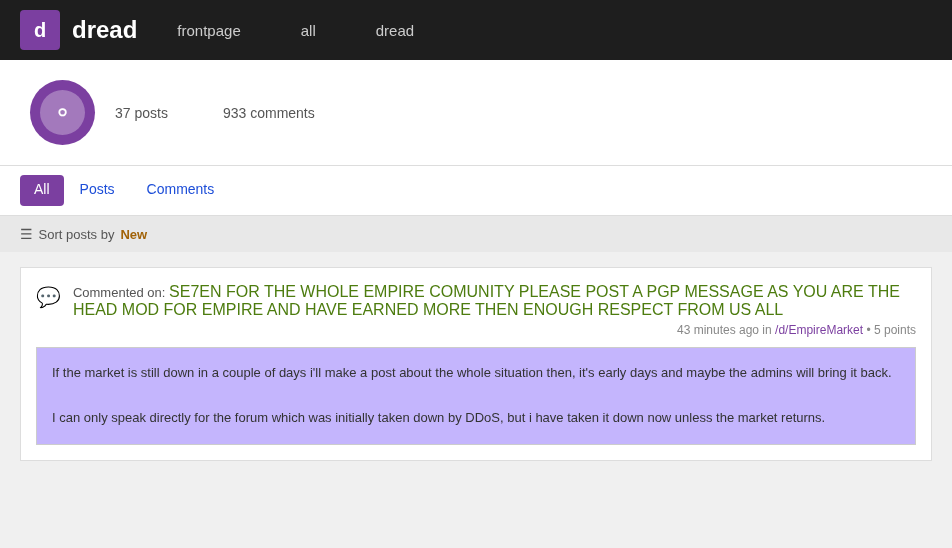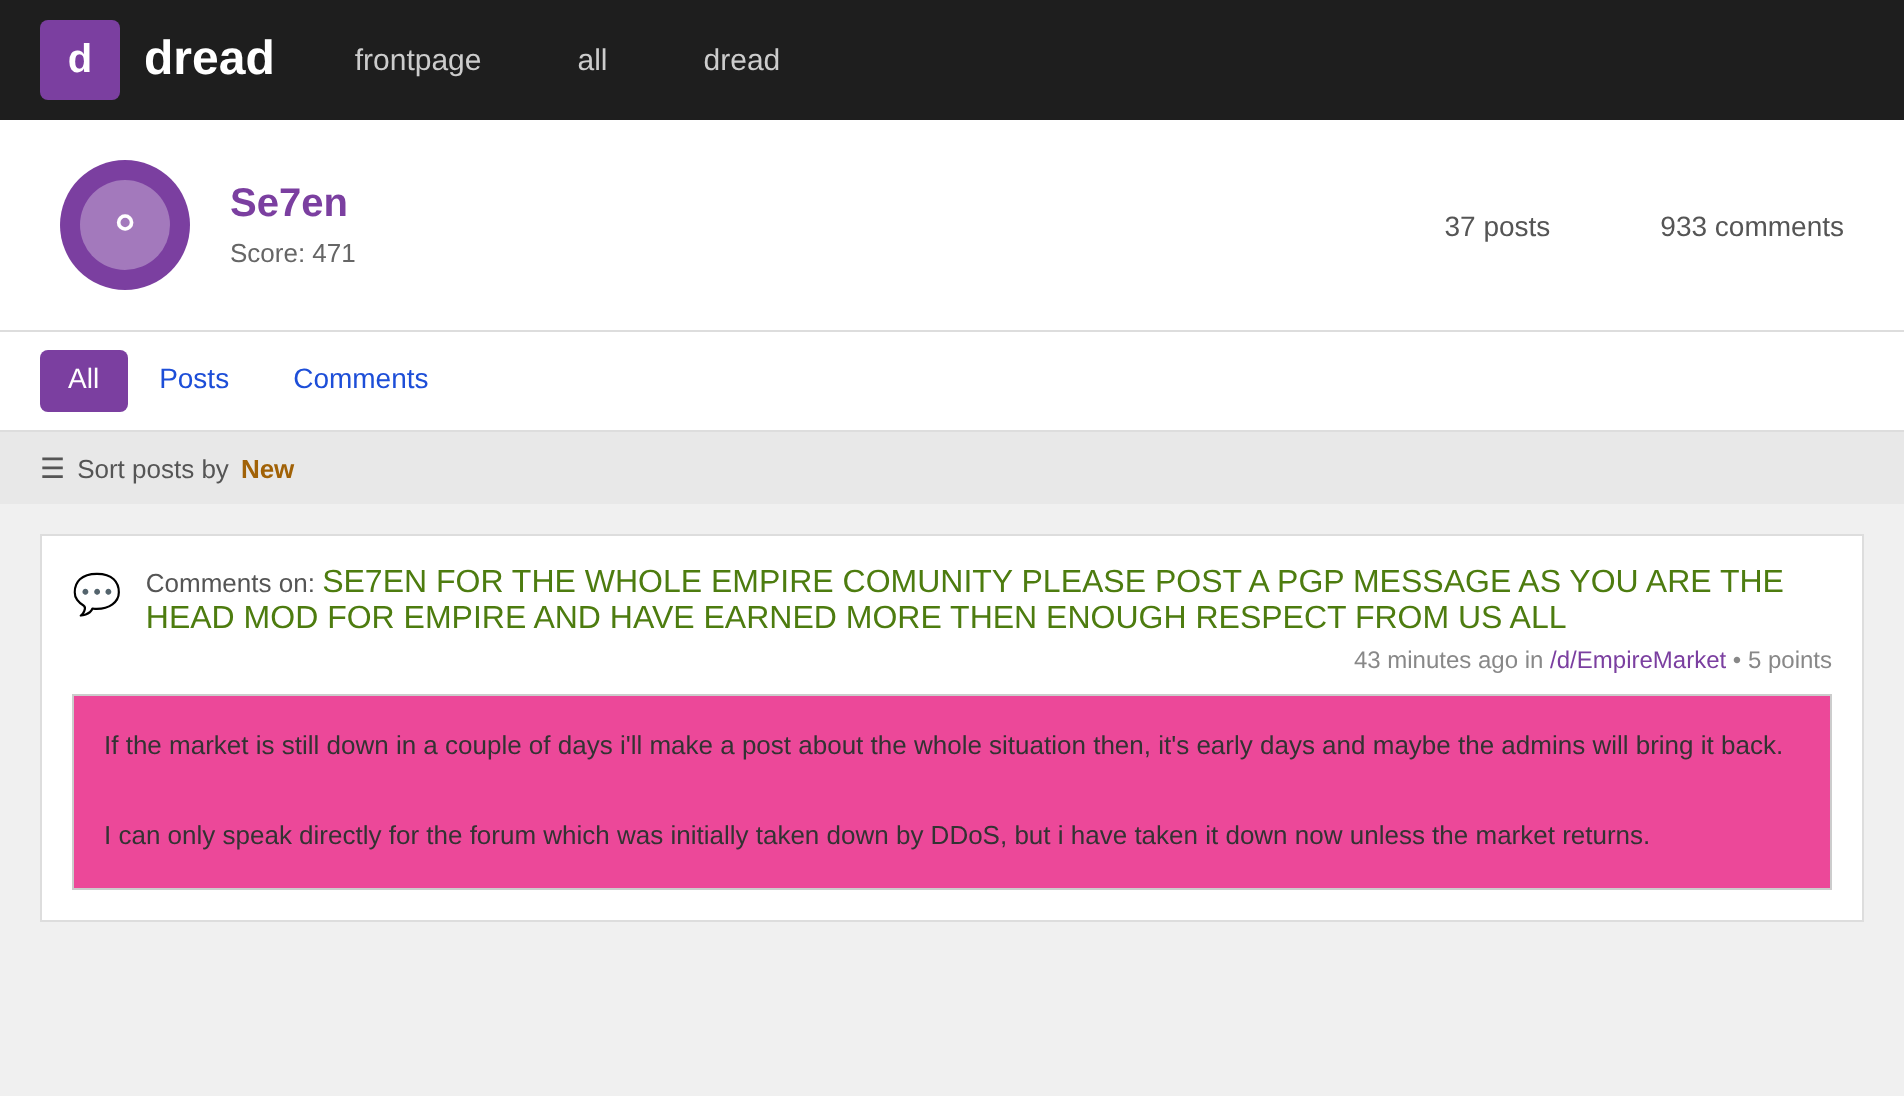--- a/index.html
+++ b/index.html
@@ -27,21 +27,21 @@
       margin-right: 12px;
     }
     .site-title {
       color: white;
       font-size: 24px;
       font-weight: bold;
       margin-right: 40px;
     }
     .nav-links {
       display: flex;
-      gap: 48px;
+      gap: 60px;
     }
     .nav-link {
       color: #ccc;
       text-decoration: none;
       font-size: 15px;
       cursor: pointer;
     }
 
     
     .profile-section {
@@ -187,21 +187,21 @@
     }
     .post-details a {
       color: #7b3fa0;
       text-decoration: none;
       cursor: pointer;
     }
     .post-body {
       border: 1px solid #ccc;
       padding: 15px;
       margin-top: 10px;
-      background: #ec4899;
+      background: #c4b5fd;
       font-size: 13px;
       line-height: 1.6;
       color: #333;
     }
     .post-body p + p {
       margin-top: 24px;
     }
   </style>
 </head>
 <body>
@@ -217,24 +217,20 @@
     <a class="nav-link">dread</a>
   </nav>
 </header>
 
 <div class="profile-section">
   <div class="avatar">
     <div class="avatar-inner">
       <span class="avatar-icon">⚬</span>
     </div>
   </div>
-  <div class="profile-info">
-    <span class="username">Se7en</span>
-    <span class="score">Score: 471</span>
-  </div>
   <div class="profile-stats">
     <span>37 posts</span>
     <span>933 comments</span>
   </div>
 </div>
 
 <div class="tabs-section">
   <div class="tab active">All</div>
   <div class="tab">Posts</div>
   <div class="tab">Comments</div>
@@ -246,21 +242,21 @@
   <span class="sort-new">New</span>
 </div>
 
 <div class="content">
 
   <div class="post-item">
     <div class="post-header">
       <span class="comment-icon">💬</span>
       <div class="post-meta">
         <div class="commented-on">
-          <span>Comments on:</span>
+          <span>Commented on:</span>
           <a class="post-link">SE7EN FOR THE WHOLE EMPIRE COMUNITY PLEASE POST A PGP MESSAGE AS YOU ARE THE HEAD MOD FOR EMPIRE AND HAVE EARNED MORE THEN ENOUGH RESPECT FROM US ALL</a>
         </div>
         <div class="post-details">
           <span>43 minutes ago</span>
           <span>in</span>
           <a class="post-details">/d/EmpireMarket</a>
           <span>•</span>
           <span>5 points</span>
         </div>
       </div>

